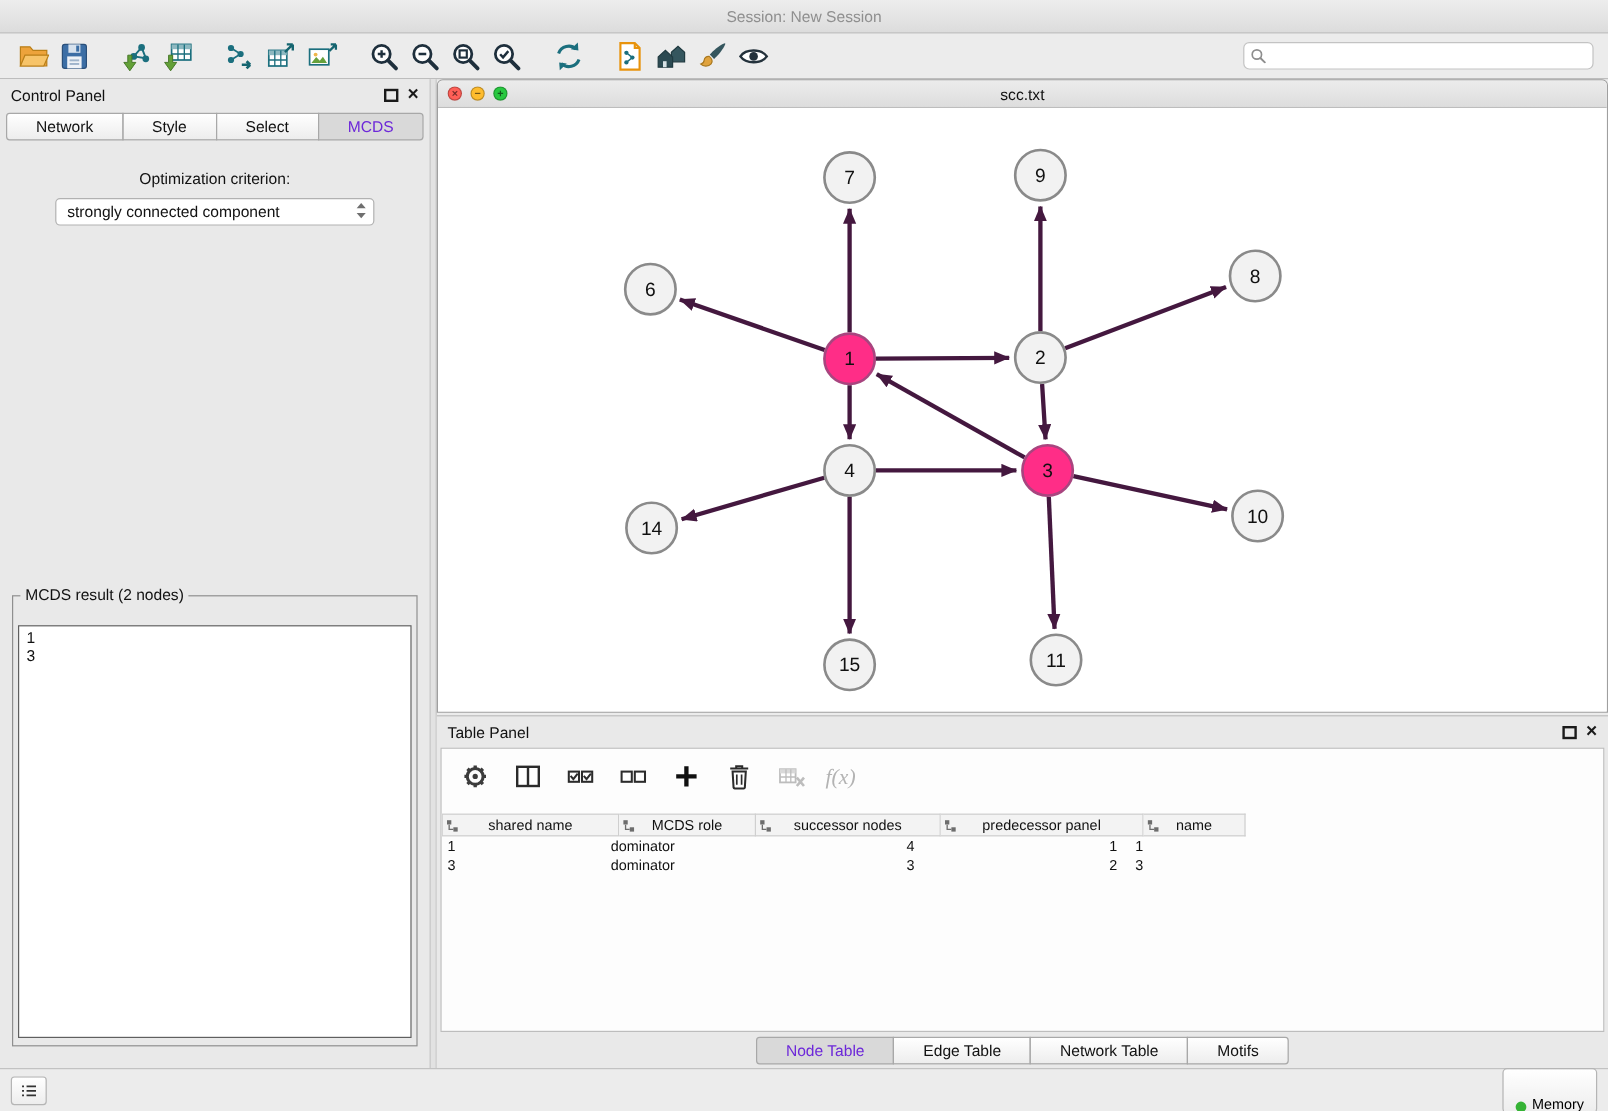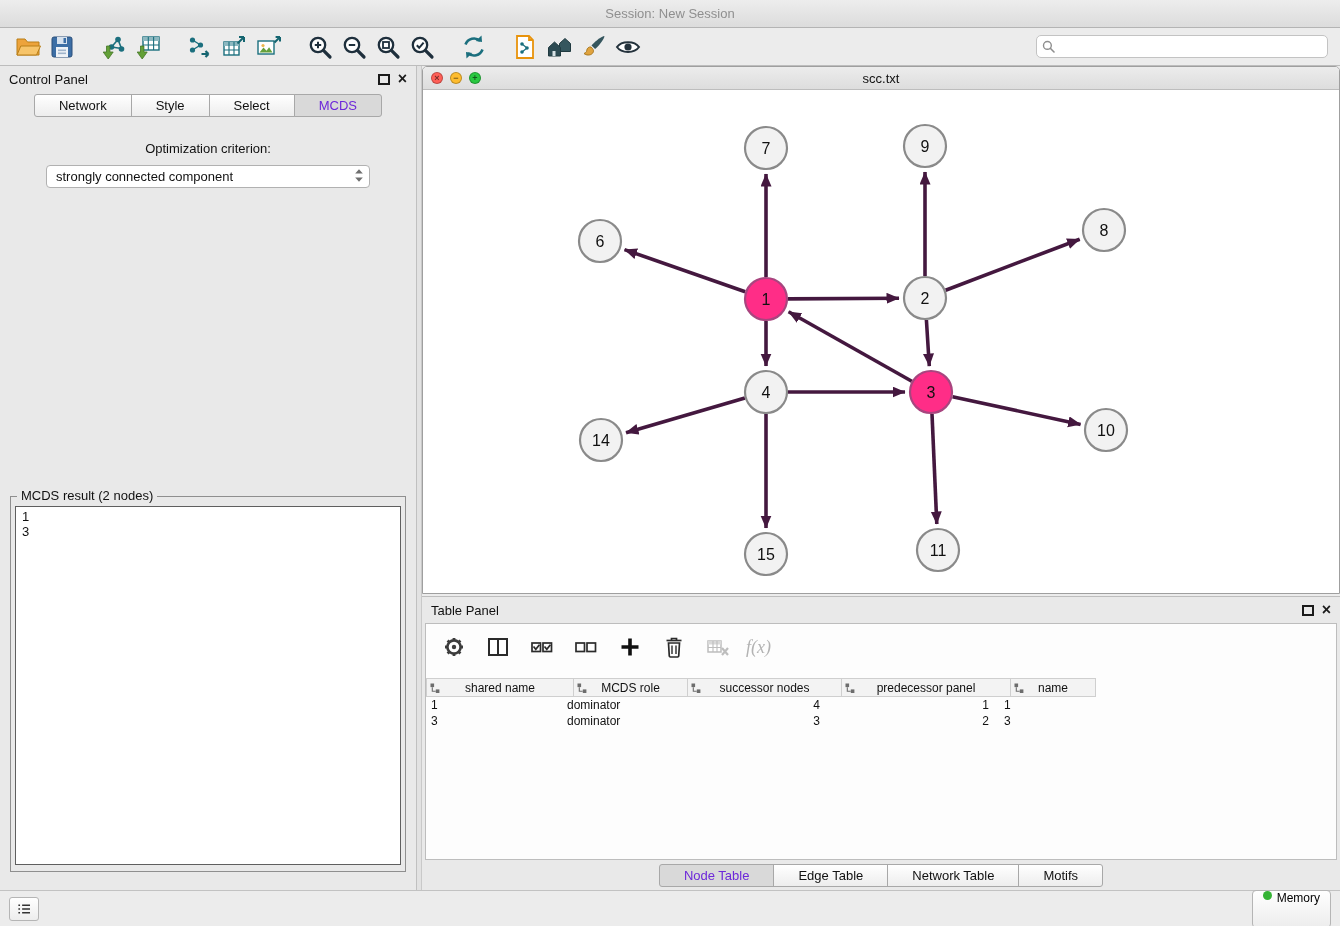--- a/index.html
+++ b/index.html
@@ -7,37 +7,37 @@
   body{font-family:"Liberation Sans",sans-serif;font-size:13px;background:#ececec;color:#111;overflow:hidden}
   .window{width:1340px;height:926px;display:flex;flex-direction:column}
   .titlebar{height:28px;flex:none;background:linear-gradient(#ededed,#dcdcdc);border-bottom:1px solid #b4b4b4;display:flex;align-items:center;justify-content:center;color:#8f8f8f}
   .toolbar{height:38px;flex:none;background:#ececec;border-bottom:1px solid #bdbdbd;display:flex;align-items:center;padding:0 12px;gap:2px}
   .tbtn{width:32px;height:32px;border:none;background:transparent;display:flex;align-items:center;justify-content:center;padding:0;cursor:pointer}
   .tgap{width:16px;flex:none}
   .search-wrap{margin-left:auto;position:relative;width:292px;height:23px}
   .search-wrap input{width:100%;height:100%;border:1px solid #c3c3c3;border-radius:5px;padding:0 6px 0 24px;font-size:13px;outline:none;background:#fff}
   .search-glyph{position:absolute;left:6px;top:5px;pointer-events:none}
   .main{flex:1;display:flex;min-height:0}
-  .control-panel{width:417px;flex:none;background:#e9e9e9;display:flex;flex-direction:column;border-right:1px solid #c0c0c0}
+  .control-panel{width:359px;flex:none;background:#e9e9e9;display:flex;flex-direction:column;border-right:1px solid #c0c0c0}
   .panel-header{height:26px;flex:none;display:flex;align-items:center;padding:0 9px;gap:8px}
   .panel-title{flex:1}
   .float-btn{width:12px;height:11px;border:2px solid #1a1a1a;background:transparent;padding:0;cursor:pointer}
   .close-btn{border:none;background:none;font-weight:bold;font-size:16px;line-height:1;padding:0;cursor:pointer;color:#1a1a1a}
   .cp-tabs{display:flex;justify-content:center;margin-top:2px;flex:none}
   .tab{border:1px solid #a8a8a8;background:linear-gradient(#ffffff,#ededed);padding:3px 24px;font-size:13px;margin-left:-1px;cursor:pointer;color:#111}
   .tab:first-child{margin-left:0;border-radius:3px 0 0 3px}
   .tab:last-child{border-radius:0 3px 3px 0}
   .tab.tab-current{color:#6d28d9;background:#d9d9d9}
   .cp-content{flex:1;display:flex;flex-direction:column;min-height:0}
   .opt-label{text-align:center;margin-top:24px}
   .select{margin:9px 46px 0;height:23px;background:#fff;border:1px solid #b1b1b1;border-radius:4px;display:flex;align-items:center;padding:0 5px 0 9px;cursor:pointer;flex:none}
   .sel-text{flex:1}
   .btn-row{display:flex;justify-content:center;gap:14px;margin-top:12px;flex:none}
   .pushbtn{height:23px;padding:0 14px;border:1px solid #b1b1b1;border-radius:4px;background:linear-gradient(#ffffff,#f0f0f0);font-size:13px;cursor:pointer}
-  .result-group{margin:auto 10px 18px;height:376px;flex:none;border:1px solid #8f8f8f;position:relative;padding:9px 4px 6px}
+  .result-group{margin:auto 10px 18px;height:376px;flex:none;border:1px solid #8f8f8f;position:relative;padding:24px 4px 6px}
   .result-legend{position:absolute;top:-9px;left:6px;background:#e9e9e9;padding:0 4px}
   .result-box{width:100%;height:100%;background:#fff;border:1px solid #5f5f5f;white-space:pre;padding:2px 6px;overflow:hidden;cursor:text}
   .splitter{width:5px;flex:none;background:#e2e2e2;border-right:1px solid #c9c9c9;cursor:col-resize}
   .right-col{flex:1;display:flex;flex-direction:column;min-width:0}
   .net-window{height:528px;flex:none;border:1px solid #9f9f9f;border-radius:5px 5px 0 0;display:flex;flex-direction:column;overflow:hidden;background:#fff}
   .net-titlebar{height:23px;flex:none;background:linear-gradient(#ececec,#dddddd);border-bottom:1px solid #bdbdbd;display:flex;align-items:center;padding:0 8px;position:relative}
   .traffic{display:flex;gap:7px;z-index:2}
   .light{width:12px;height:12px;border-radius:50%;padding:0;border:1px solid rgba(0,0,0,.25);display:flex;align-items:center;justify-content:center;font-size:9px;line-height:1;font-weight:bold;color:rgba(0,0,0,.55);cursor:pointer}
   .light-close{background:#ff5f57}.light-min{background:#febc2e}.light-zoom{background:#28c840}
   .net-title{position:absolute;left:0;right:0;text-align:center;pointer-events:none}
@@ -50,21 +50,21 @@
   .th{position:relative;background:#f3f3f3;border:1px solid #cfcfcf;border-left:none;display:flex;align-items:center;justify-content:center;font-size:12px;cursor:pointer}
   .th:first-child{border-left:1px solid #cfcfcf}
   .sort{position:absolute;left:3px;top:4px;display:flex}
   .trow{display:flex;height:16px;font-size:12px;align-items:center;cursor:default}
   .td{overflow:hidden;white-space:nowrap}
   .td.l{text-align:left;padding-left:5px}
   .td.r{text-align:right;padding-right:10px}
   .tp-tabs{height:30px;flex:none;display:flex;align-items:center;justify-content:center}
   .statusbar{height:36px;flex:none;background:#ececec;border-top:1px solid #c2c2c2;display:flex;align-items:center;padding:0 9px}
   .listbtn{width:30px;height:24px;border:1px solid #b5b5b5;border-radius:3px;background:linear-gradient(#ffffff,#ededed);display:flex;align-items:center;justify-content:center;padding:0;cursor:pointer}
-  .memory-btn{margin-left:auto;height:38px;border:1px solid #b5b5b5;border-radius:4px;background:linear-gradient(#ffffff,#ededed);display:flex;align-items:flex-start;gap:5px;padding:0 10px;font-size:12px;cursor:pointer}
+  .memory-btn{margin-left:auto;height:38px;border:1px solid #b5b5b5;border-radius:4px;background:linear-gradient(#ffffff,#ededed);display:flex;align-items:flex-end;gap:5px;padding:0 10px;font-size:12px;cursor:pointer}
   .dot{width:9px;height:9px;border-radius:50%;background:#35b335}
 </style>
 </head>
 <body>
 
 <div class="window">
 
   <div class="titlebar">
     <span>Session: New Session</span>
   </div>

